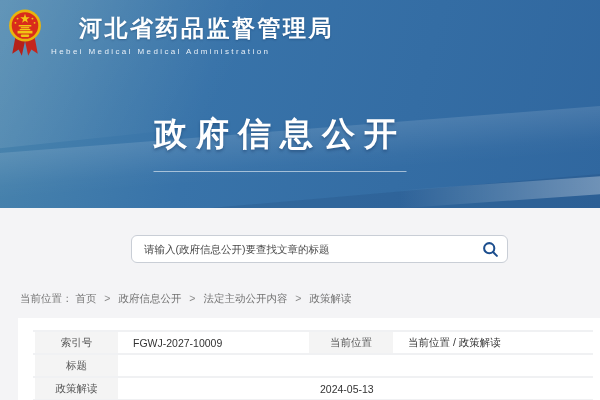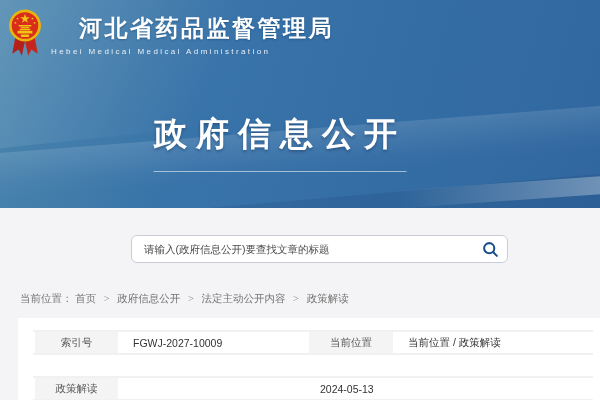--- a/index.html
+++ b/index.html
@@ -110,21 +110,20 @@
     width: 34px; height: 100%;
     border: none; background: transparent;
     display: flex; align-items: center; justify-content: center;
     cursor: pointer;
   }
 
   .breadcrumb {
     position: absolute; top: 84px; left: 20px;
     font-size: 10.5px; color: #737373;
     white-space: nowrap;
-    font-family: Liberation Serif, serif;
   }
   .breadcrumb .sep { margin: 0 5px; color: #8a8a8a; }
   .breadcrumb .crumb-link { cursor: pointer; }
 
   .card {
     position: absolute; top: 110px; left: 18px;
     width: 582px; height: 82px;
     background: #fff;
     overflow: hidden;
     text-align: center;
@@ -224,20 +223,21 @@
     <div class="info-table">
 
       <div class="t-row">
         <div class="t-label">索引号</div>
         <div class="t-value">FGWJ-2027-10009</div>
         <div class="t-label">当前位置</div>
         <div class="t-value">当前位置 / 政策解读</div>
       </div>
 
       <div class="t-row wide">
+        <div class="t-label">标题</div>
       </div>
 
       <div class="t-row">
         <div class="t-label">政策解读</div>
         <div class="t-value"></div>
         <div class="t-value">2024-05-13</div>
       </div>
 
     </div>
   </div>

